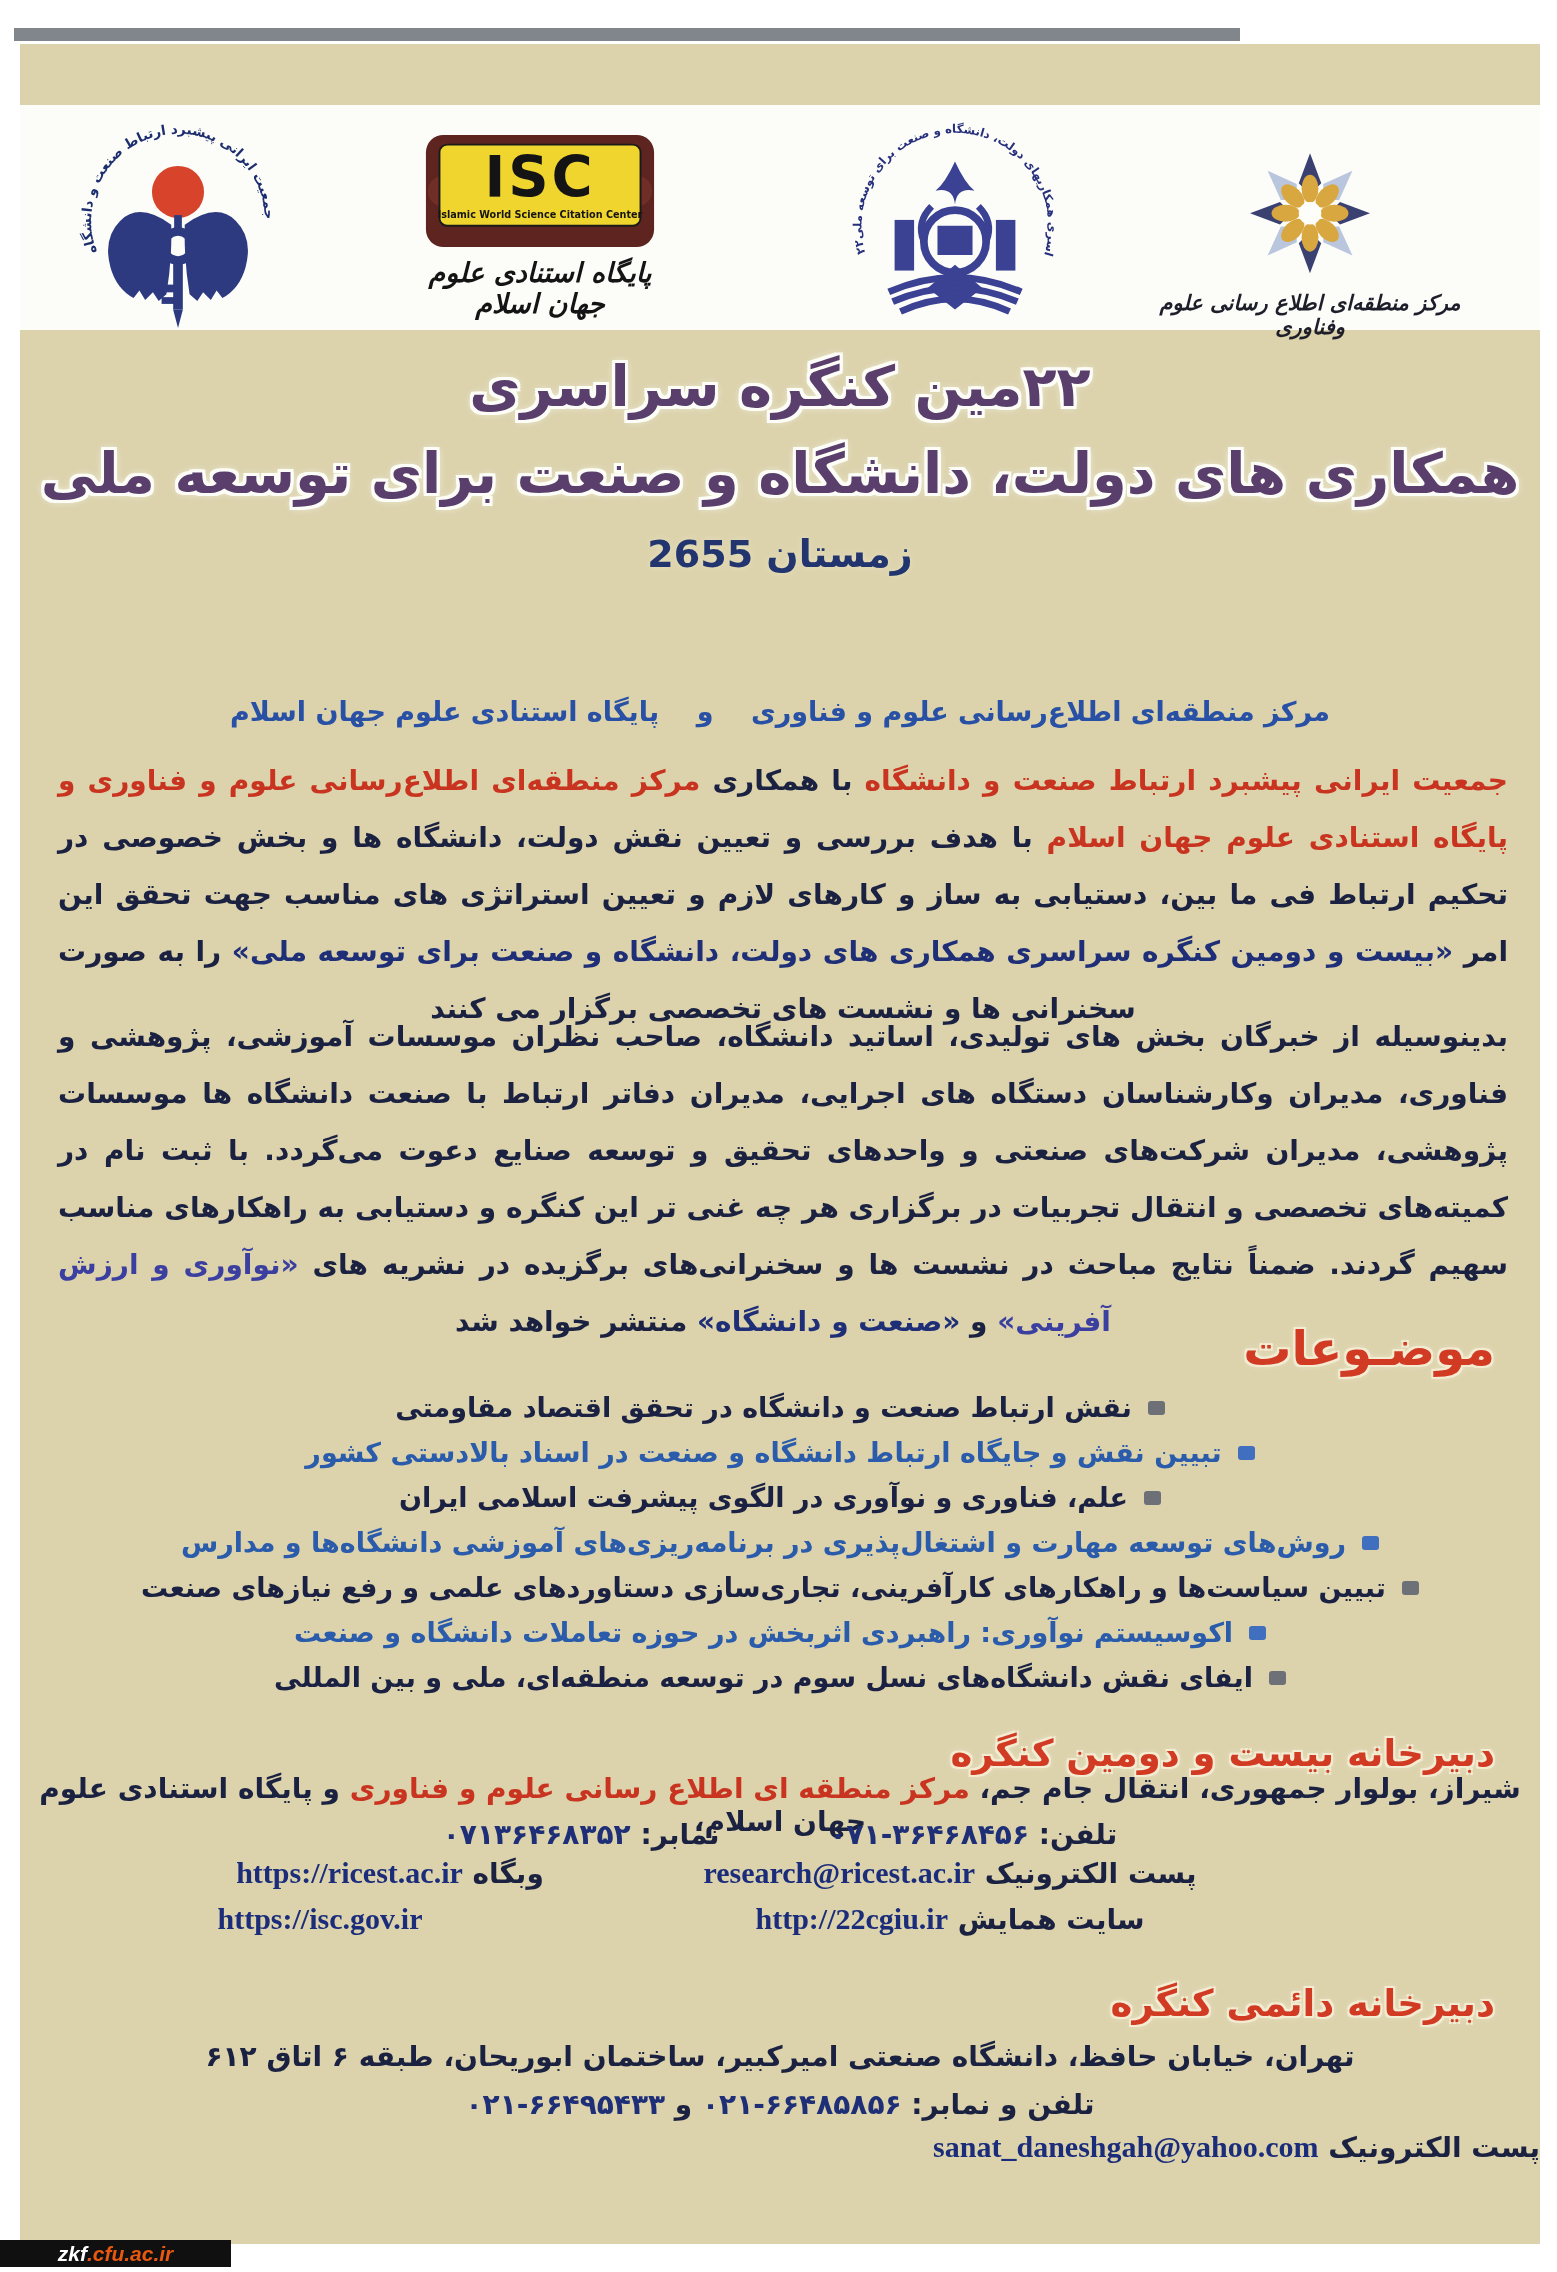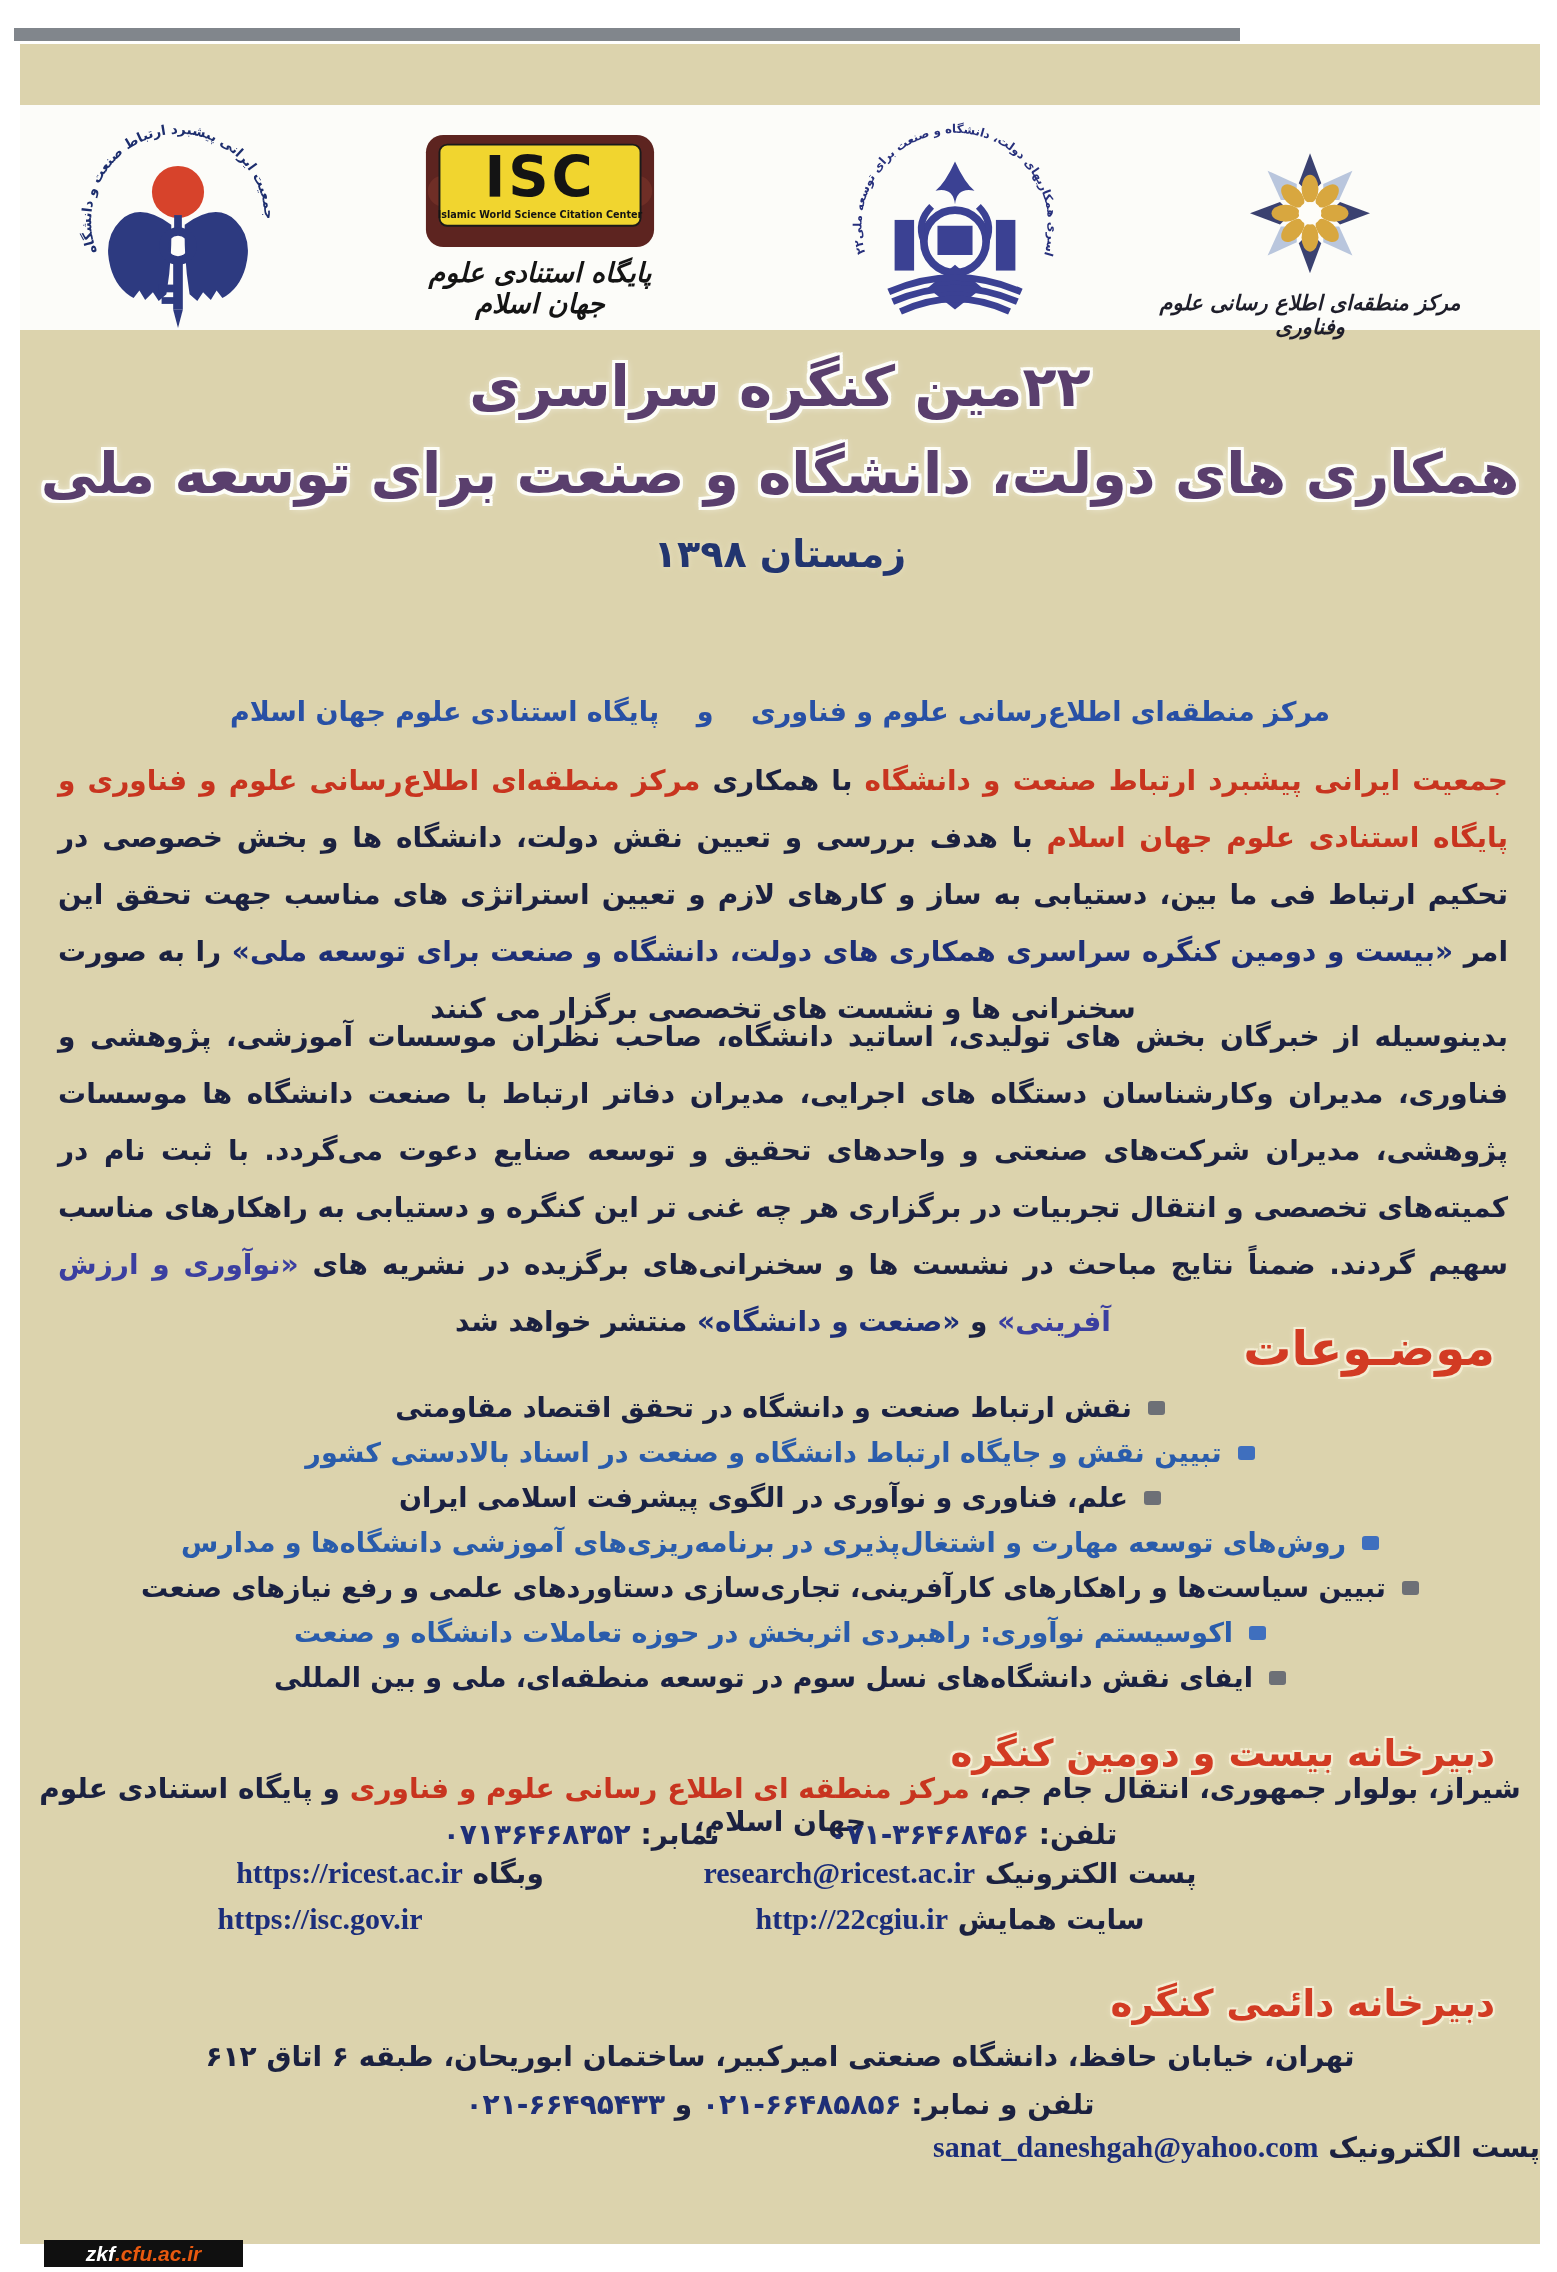--- a/index.html
+++ b/index.html
@@ -76,23 +76,23 @@
     font-size:28px;font-weight:bold;color:#1b2140;
   }
   .url{
     font-family:"Liberation Serif","DejaVu Serif",serif;
     color:#1b2d7a;font-weight:bold;font-size:30px;
   }
   .perm-addr{top:1996px;}
   .perm-phone{top:2044px;}
   .perm-email{top:2086px;text-align:right;}
   .watermark{
-    position:absolute;left:0;top:2240px;width:199px;height:27px;background:#101010;
+    position:absolute;left:0;top:2240px;width:231px;height:27px;background:#101010;
     display:flex;align-items:center;justify-content:center;
-    font-family:"Liberation Sans",sans-serif;font-style:italic;font-weight:bold;font-size:21px;margin-left:44px;
+    font-family:"Liberation Sans",sans-serif;font-style:italic;font-weight:bold;font-size:21px;
   }
   .wm-bold{color:#ffffff;}
   .wm-rest{color:#e8590f;}
   svg text{font-family:"DejaVu Sans",sans-serif;}
 </style>
 </head>
 <body>
 
 <div class="scan-bar"></div>
 
@@ -180,21 +180,21 @@
           <circle cx="80" cy="72" r="12" fill="#fdfdf9"></circle>
         </g>
       </svg>
       <div class="ricest-caption">مرکز منطقه‌ای اطلاع رسانی علوم وفناوری</div>
     </div>
   </div>
 
   <div class="title-block">
     <div class="title-l1">۲۲مین کنگره سراسری</div>
     <div class="title-l2">همکاری های دولت، دانشگاه و صنعت برای توسعه ملی</div>
-    <div class="title-season">زمستان ۱۳۹۸</div>
+    <div class="title-season">زمستان 2655</div>
   </div>
 
   <div class="org-line">مرکز منطقه‌ای اطلاع‌رسانی علوم و فناوری&nbsp;&nbsp;&nbsp; و &nbsp;&nbsp;&nbsp;پایگاه استنادی علوم جهان اسلام</div>
 
   <div class="para para1">
     <span class="red-txt">جمعیت ایرانی پیشبرد ارتباط صنعت و دانشگاه</span><span> با همکاری </span><span class="red-txt">مرکز منطقه‌ای اطلاع‌رسانی علوم و فناوری و پایگاه استنادی علوم جهان اسلام</span><span> با هدف بررسی و تعیین نقش دولت، دانشگاه ها و بخش خصوصی در تحکیم ارتباط فی ما بین، دستیابی به ساز و کارهای لازم و تعیین استراتژی های مناسب جهت تحقق این امر </span><span class="navy-txt">«بیست و دومین کنگره سراسری همکاری های دولت، دانشگاه و صنعت برای توسعه ملی»</span><span> را به صورت سخنرانی ها و نشست های تخصصی برگزار می کنند</span>
   </div>
 
   <div class="para para2">
     <span>بدینوسیله از خبرگان بخش های تولیدی، اساتید دانشگاه، صاحب نظران موسسات آموزشی، پژوهشی و فناوری، مدیران وکارشناسان دستگاه های اجرایی، مدیران دفاتر ارتباط با صنعت دانشگاه ها موسسات پژوهشی، مدیران شرکت‌های صنعتی و واحدهای تحقیق و توسعه صنایع دعوت می‌گردد. با ثبت نام در کمیته‌های تخصصی و انتقال تجربیات در برگزاری هر چه غنی تر این کنگره و دستیابی به راهکارهای مناسب سهیم گردند. ضمناً نتایج مباحث در نشست ها و سخنرانی‌های برگزیده در نشریه های </span><span class="blue-purple">«نوآوری و ارزش آفرینی»</span><span> و </span><span class="navy-txt">«صنعت و دانشگاه»</span><span> منتشر خواهد شد</span>

